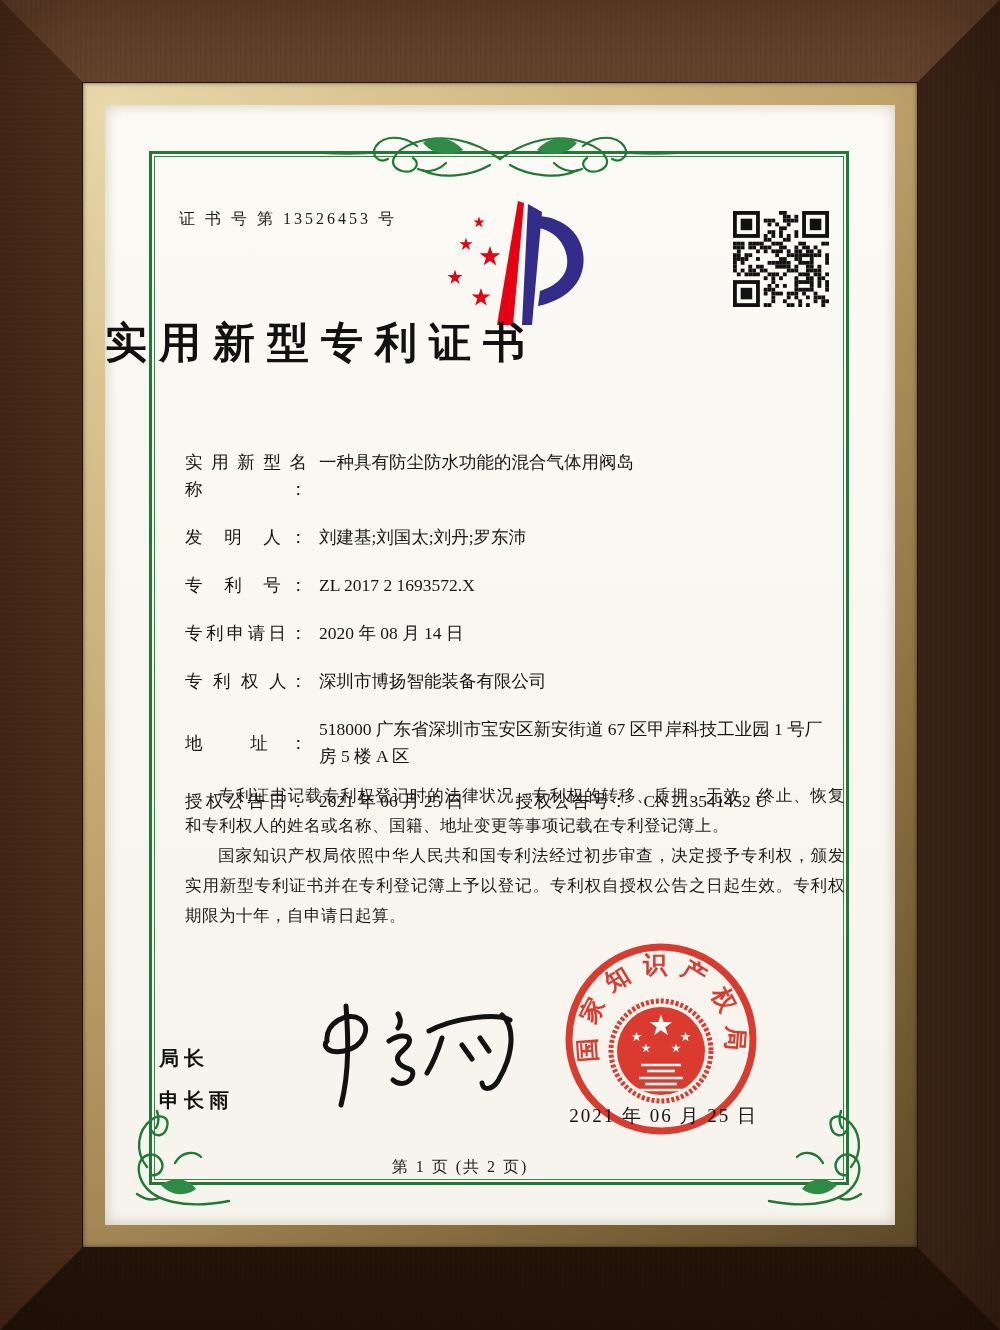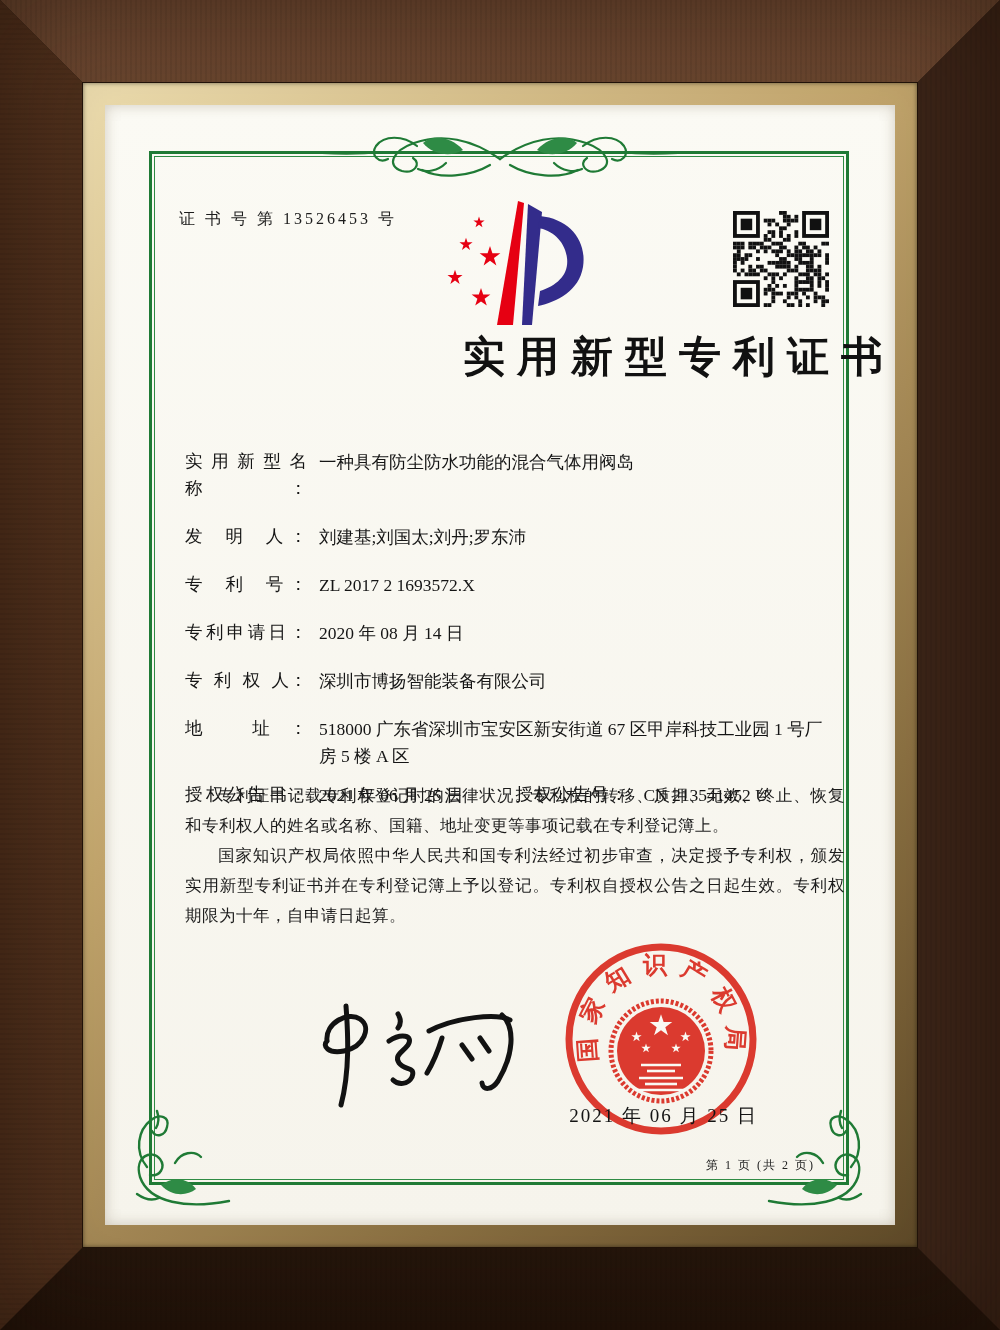--- a/index.html
+++ b/index.html
@@ -39,46 +39,46 @@
 
   .ornament{position:absolute;pointer-events:none;}
   .orn-top{left:50%;top:14px;transform:translateX(-50%);}
   .orn-bl{left:12px;bottom:8px;}
   .orn-br{right:14px;bottom:8px;transform:scaleX(-1);}
 
   .cert-no{position:absolute;left:74px;top:104px;font-size:16px;letter-spacing:3px;color:#1c1c1c;}
   .logo{position:absolute;left:332px;top:78px;}
   .qr{position:absolute;left:628px;top:106px;}
 
-  .title{position:absolute;left:0;right:0;top:224px;text-align:right;
+  .title{position:absolute;left:0;right:0;top:210px;text-align:left;
     font-size:42px;font-weight:700;color:#111;letter-spacing:12px;}
 
   .fields{position:absolute;left:80px;top:344px;width:662px;color:#151515;}
   .frow{display:flex;margin-bottom:21px;font-size:17.5px;line-height:27px;}
-  .flabel{width:122px;flex:0 0 122px;text-align:justify;text-align-last:justify;font-family:Liberation Mono, monospace;}
+  .flabel{width:122px;flex:0 0 122px;text-align:justify;text-align-last:justify;}
   .fvalue{margin-left:12px;width:520px;}
-  .frow-addr{margin-bottom:12px;}
+  .frow-addr{margin-bottom:18px;align-items:center;}
   .grant-row{display:flex;font-size:17.5px;line-height:27px;margin-bottom:8px;}
   .grant-no{margin-left:52px;display:flex;}
   .grant-no .flabel{width:112px;flex:0 0 112px;}
 
   .paras{position:absolute;left:80px;top:676px;width:660px;font-size:16.5px;
     line-height:30px;color:#1b1b1b;text-align:justify;letter-spacing:.5px;}
   .paras p{margin:0;text-indent:2em;}
 
   .officer{position:absolute;left:54px;top:932px;font-size:20px;font-weight:600;
     color:#111;letter-spacing:5px;line-height:42px;}
   .sig{position:absolute;left:196px;top:888px;}
 
   .seal{position:absolute;left:456px;top:834px;}
   .seal-date{position:absolute;left:436px;top:998px;width:245px;text-align:center;
     font-size:19px;color:#141414;letter-spacing:2px;z-index:5;}
 
-  .footer{position:absolute;left:0;right:80px;top:1052px;text-align:right;
-    font-size:12px;color:#222;letter-spacing:2px;}
+  .footer{position:absolute;left:0;right:80px;top:1052px;text-align:center;
+    font-size:16px;color:#222;letter-spacing:2px;}
 </style>
 </head>
 <body>
 
 <div class="photo">
 
   <div class="wood wood-top">
       <div class="grain"></div>
     </div>
   <div class="wood wood-bottom">
@@ -413,20 +413,24 @@
           <span style="margin-left:16px">CN 213541452 U</span>
         </span>
       </div>
     </div>
 
     <div class="paras">
       <p>专利证书记载专利权登记时的法律状况。专利权的转移、质押、无效、终止、恢复和专利权人的姓名或名称、国籍、地址变更等事项记载在专利登记簿上。</p>
       <p>国家知识产权局依照中华人民共和国专利法经过初步审查，决定授予专利权，颁发实用新型专利证书并在专利登记簿上予以登记。专利权自授权公告之日起生效。专利权期限为十年，自申请日起算。</p>
     </div>
 
+    <div class="officer">
+      <div>局长</div>
+      <div>申长雨</div>
+    </div>
 
     <svg class="sig" width="230" height="120" viewBox="0 0 230 120">
       <g stroke="#121212" stroke-width="5" fill="none" stroke-linecap="round" stroke-linejoin="round">
         <path d="M26,48 C24,30 47,18 59,26 C71,34 63,54 43,58 C27,61 21,53 26,48"></path>
         <path d="M45,13 C47,40 49,78 40,112"></path>
         <path d="M97,21 C100,26 100,31 97,35"></path>
         <path d="M88,48 C100,40 113,42 107,52 C101,60 93,62 98,70 C104,78 115,73 111,84 C107,92 97,92 92,87"></path>
         <path d="M128,38 C155,24 196,20 209,27"></path>
         <path d="M201,22 C215,35 212,63 197,88 C191,97 182,98 181,90"></path>
         <path d="M141,45 C137,58 132,70 126,80"></path>

